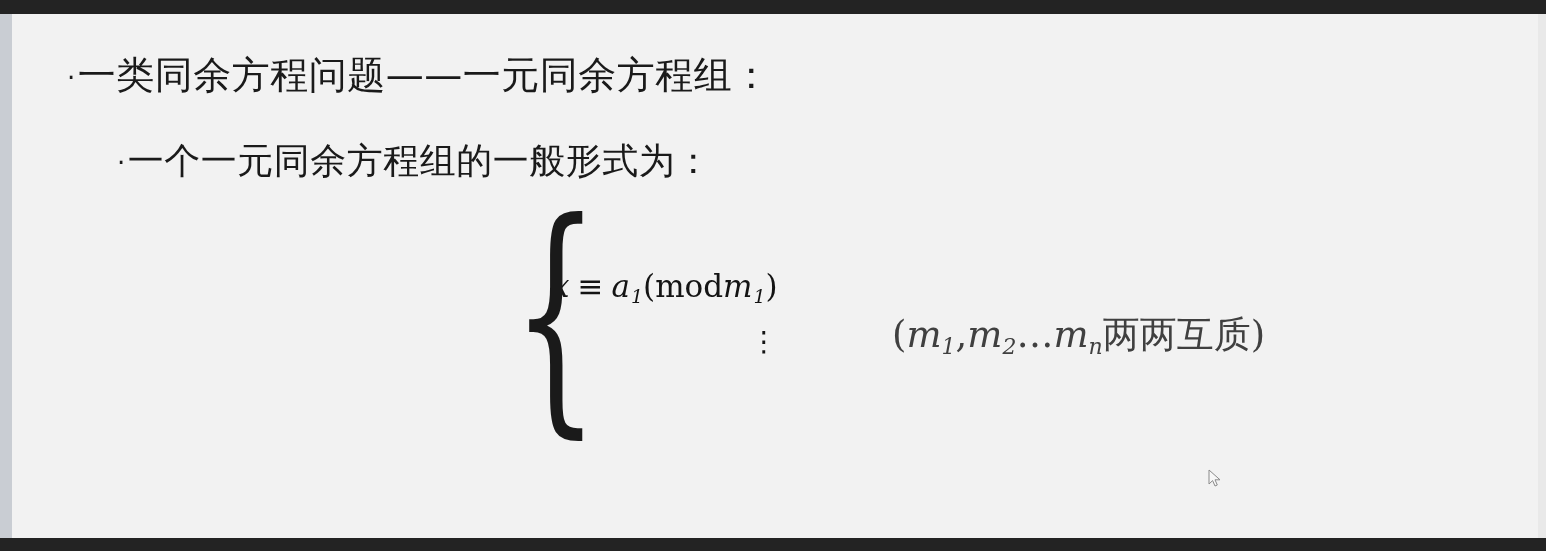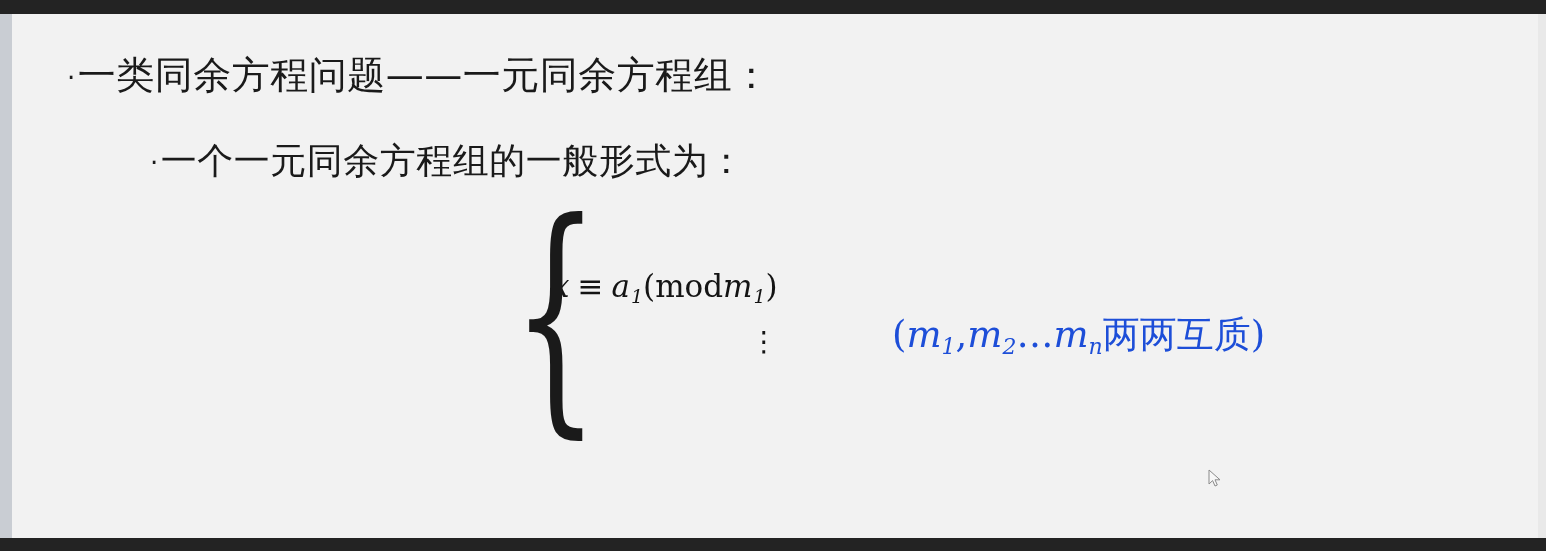--- a/index.html
+++ b/index.html
@@ -71,21 +71,20 @@
   }
   .line2 {
     position: absolute;
     left: 105px;
     top: 123px;
     font-family: "DejaVu Sans", sans-serif;
     font-size: 36px;
     color: #1a1a1a;
     letter-spacing: 0.5px;
     white-space: nowrap;
-    margin-left: 33px;
   }
   .bullet-dot {
     font-size: 26px;
     vertical-align: middle;
     padding-right: 2px;
   }
 
   
   .system {
     position: absolute;
@@ -144,21 +143,21 @@
     color: #141414;
     padding-left: 4px;
   }
 
   .coprime {
     position: absolute;
     left: 880px;
     top: 296px;
     font-family: "DejaVu Serif", serif;
     font-size: 37px;
-    color: #1d4ed8;
+    color: #404040;
     white-space: nowrap;
   }
   .coprime .var {
     font-style: italic;
   }
   .coprime .sub {
     font-style: italic;
     font-size: 22px;
     vertical-align: -7px;
   }

